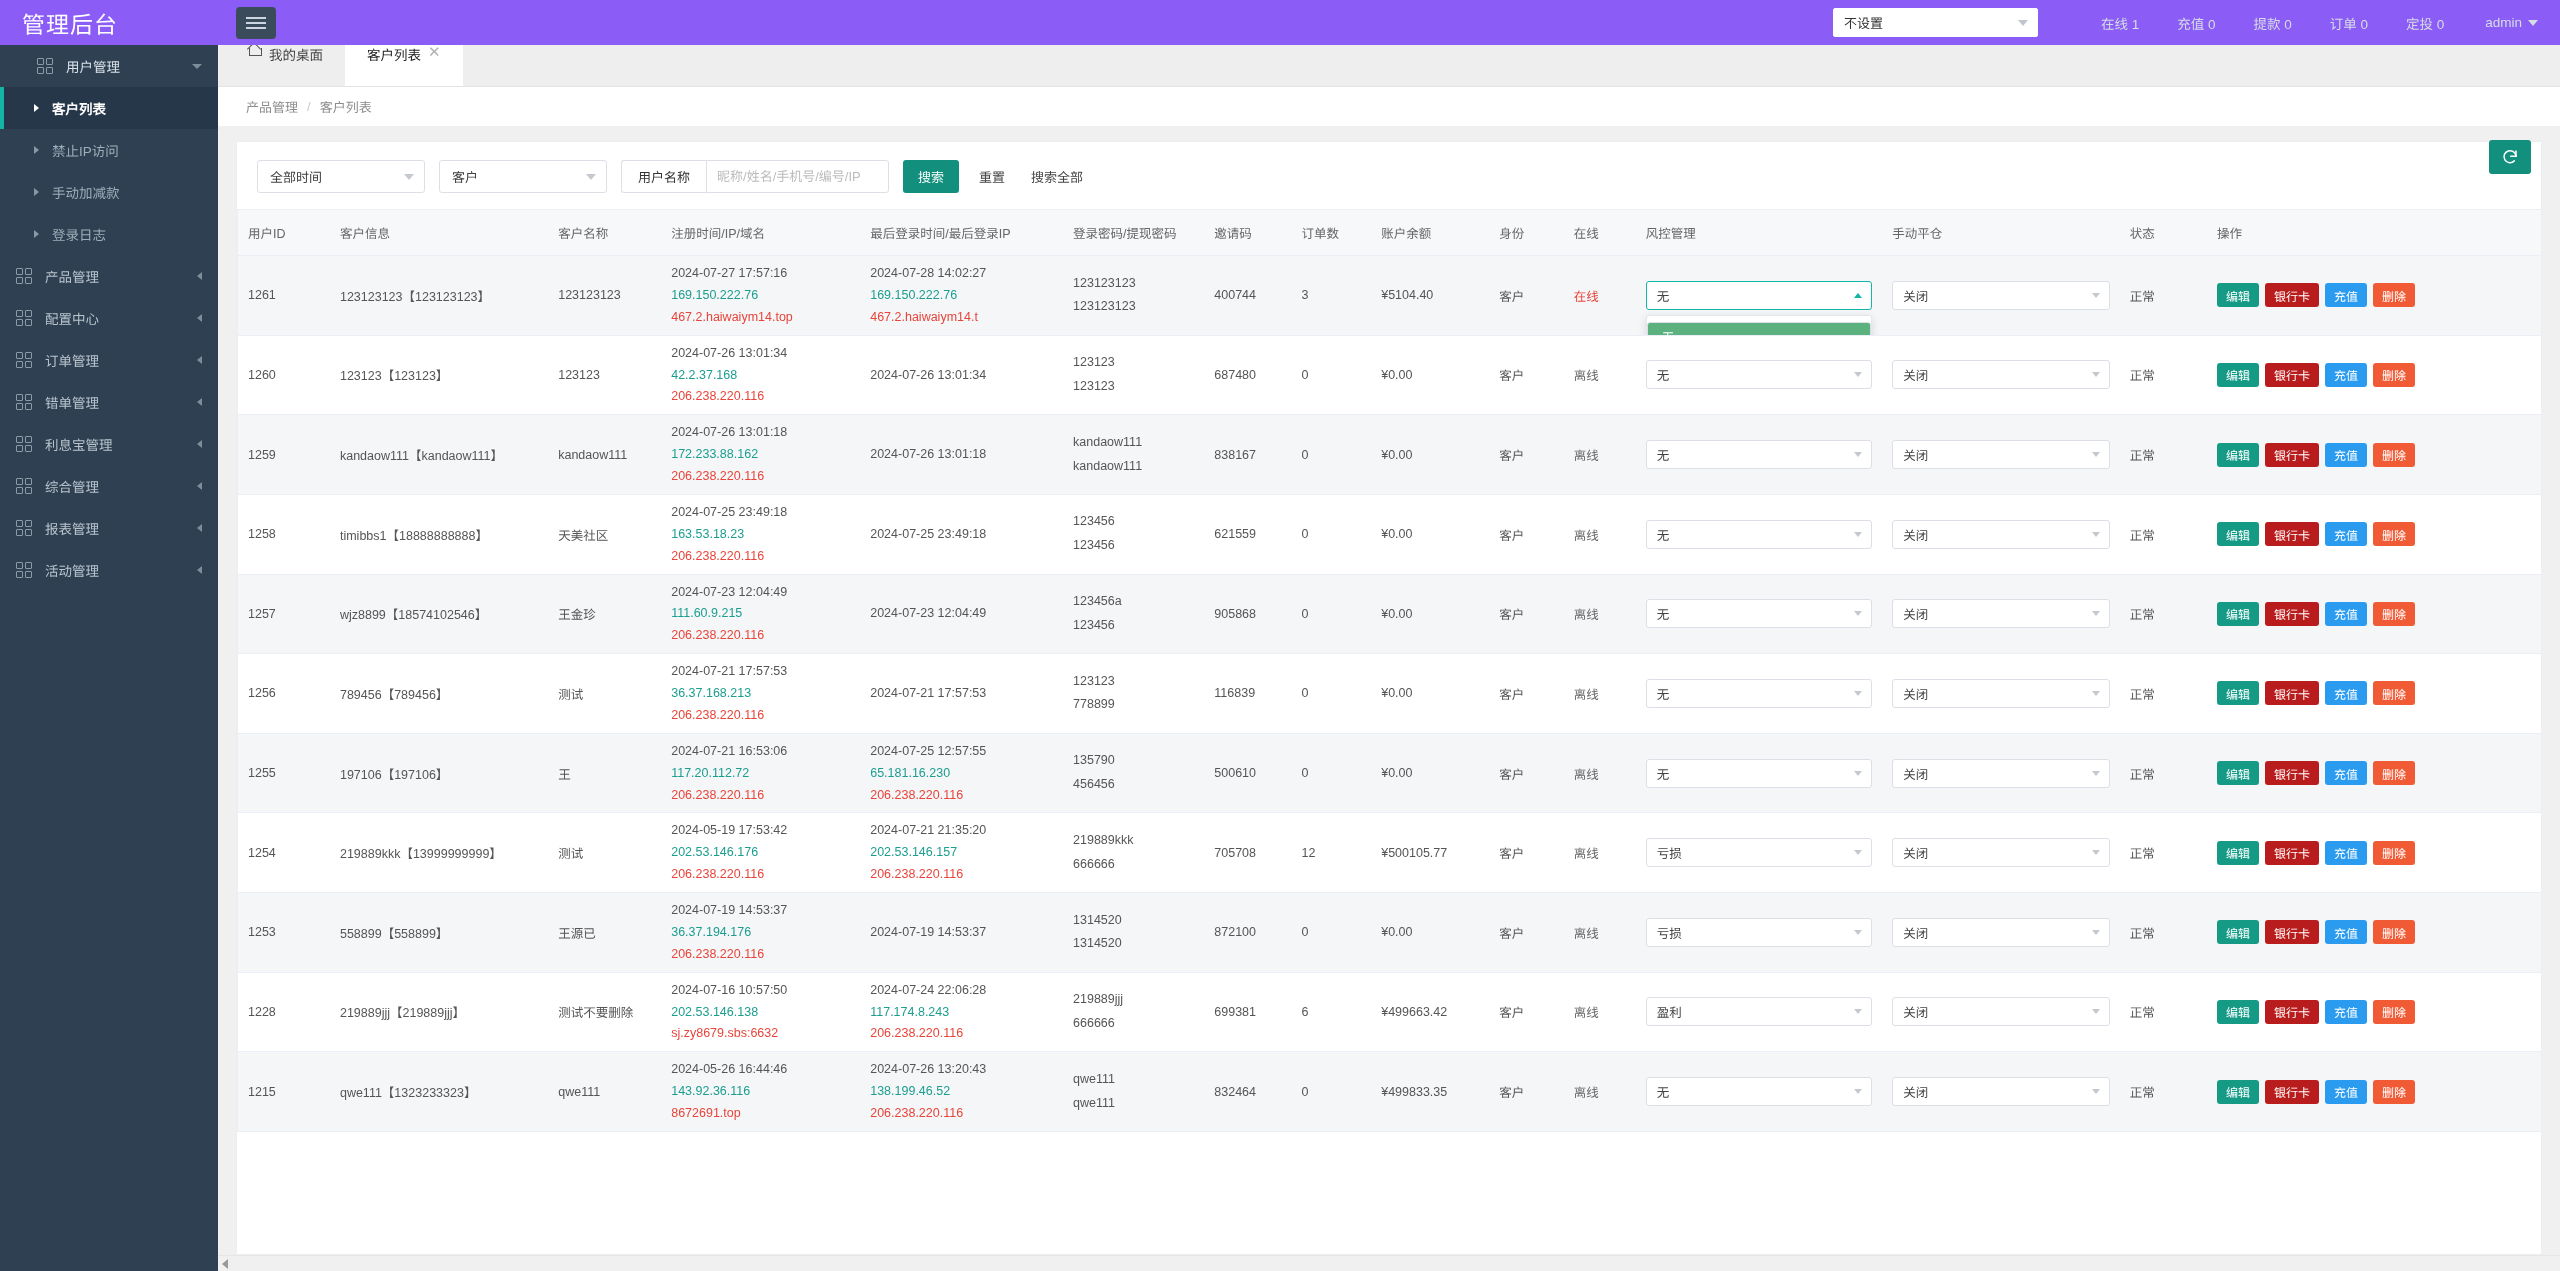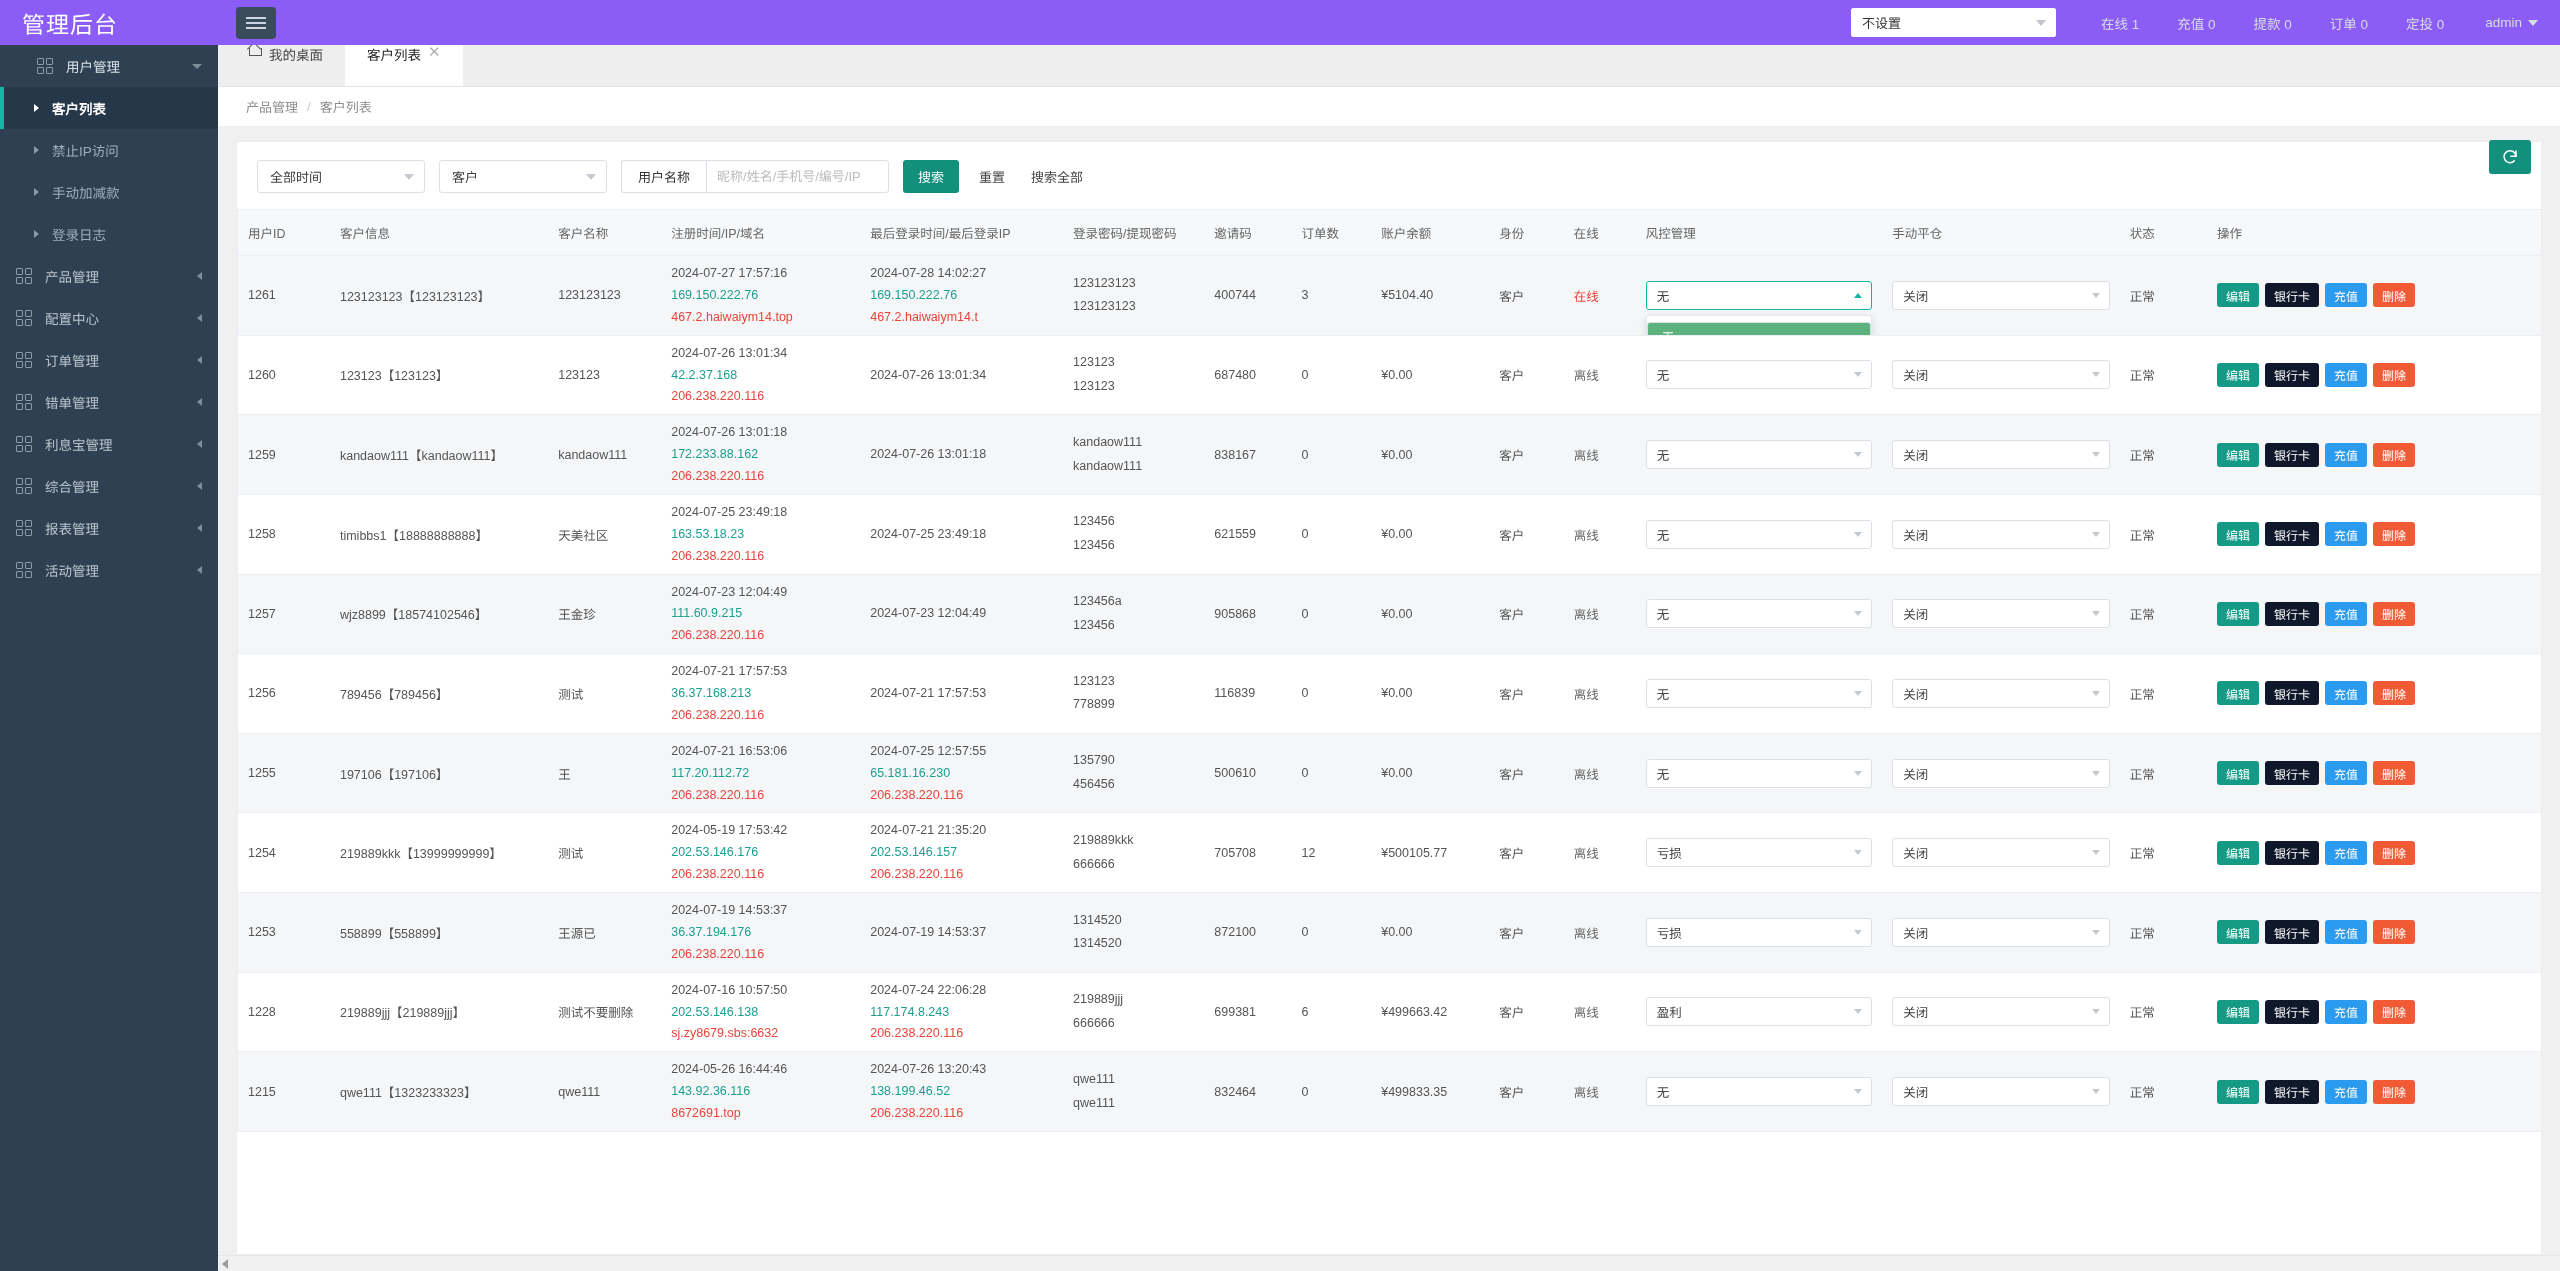--- a/index.html
+++ b/index.html
@@ -25,21 +25,21 @@
     display: flex; flex-direction: column; justify-content: center;
     align-items: center; gap: 3px; cursor: pointer; margin-left: 18px;
   }
   .hamburger span { display:block; width: 20px; height: 2px; background: #cdd6e0; }
   .hamburger span:nth-child(2){ width: 20px; }
   .topbar-spacer { flex: 1 1 auto; }
   .top-select {
     width: 205px; height: 29px; background: #fff; border: 1px solid #fff;
     border-radius: 2px; display: flex; align-items: center; padding: 0 10px;
     font-size: 13px; color: #333; cursor: pointer; position: relative;
-    margin-right: 26px;
+    margin-right: 44px;
   }
   .top-select .caret {
     position: absolute; right: 9px; width: 0; height: 0;
     border-left: 5px solid transparent; border-right: 5px solid transparent;
     border-top: 6px solid #c0c4cc;
   }
   .top-stats { display: flex; align-items: center; gap: 0; margin-right: 10px; }
   .top-stats .stat {
     color: #d6dde4; font-size: 13.5px; padding: 0 19px; cursor: pointer;
     white-space: nowrap;
@@ -236,21 +236,21 @@
   .dd-opt.sel { background: #5cb27e; color: #fff; }
 
   .ops { display: flex; gap: 6px; align-items: center; }
   .opbtn {
     height: 24px; padding: 0 9px; border-radius: 3px; border: none;
     color: #fff; font-size: 12px; cursor: pointer; white-space: nowrap;
     display: inline-flex; align-items: center; justify-content: center;
     font-family: "Liberation Sans", "DejaVu Sans", sans-serif;
   }
   .op-edit { background: #159a86; }
-  .op-bank { background: #0f172a; text-align: center; }
+  .op-bank { background: #b91c1c; text-align: center; }
   .op-topup { background: #2b9bf0; }
   .op-del { background: #f05a35; }
 
   .hscroll {
     height: 16px; background: #f0f0f0; border-top: 1px solid #e6e6e6;
     display: flex; align-items: center; padding-left: 4px;
   }
   .hscroll .leftarrow {
     width: 0; height: 0; border-top: 5px solid transparent;
     border-bottom: 5px solid transparent; border-right: 6px solid #9a9a9a;

